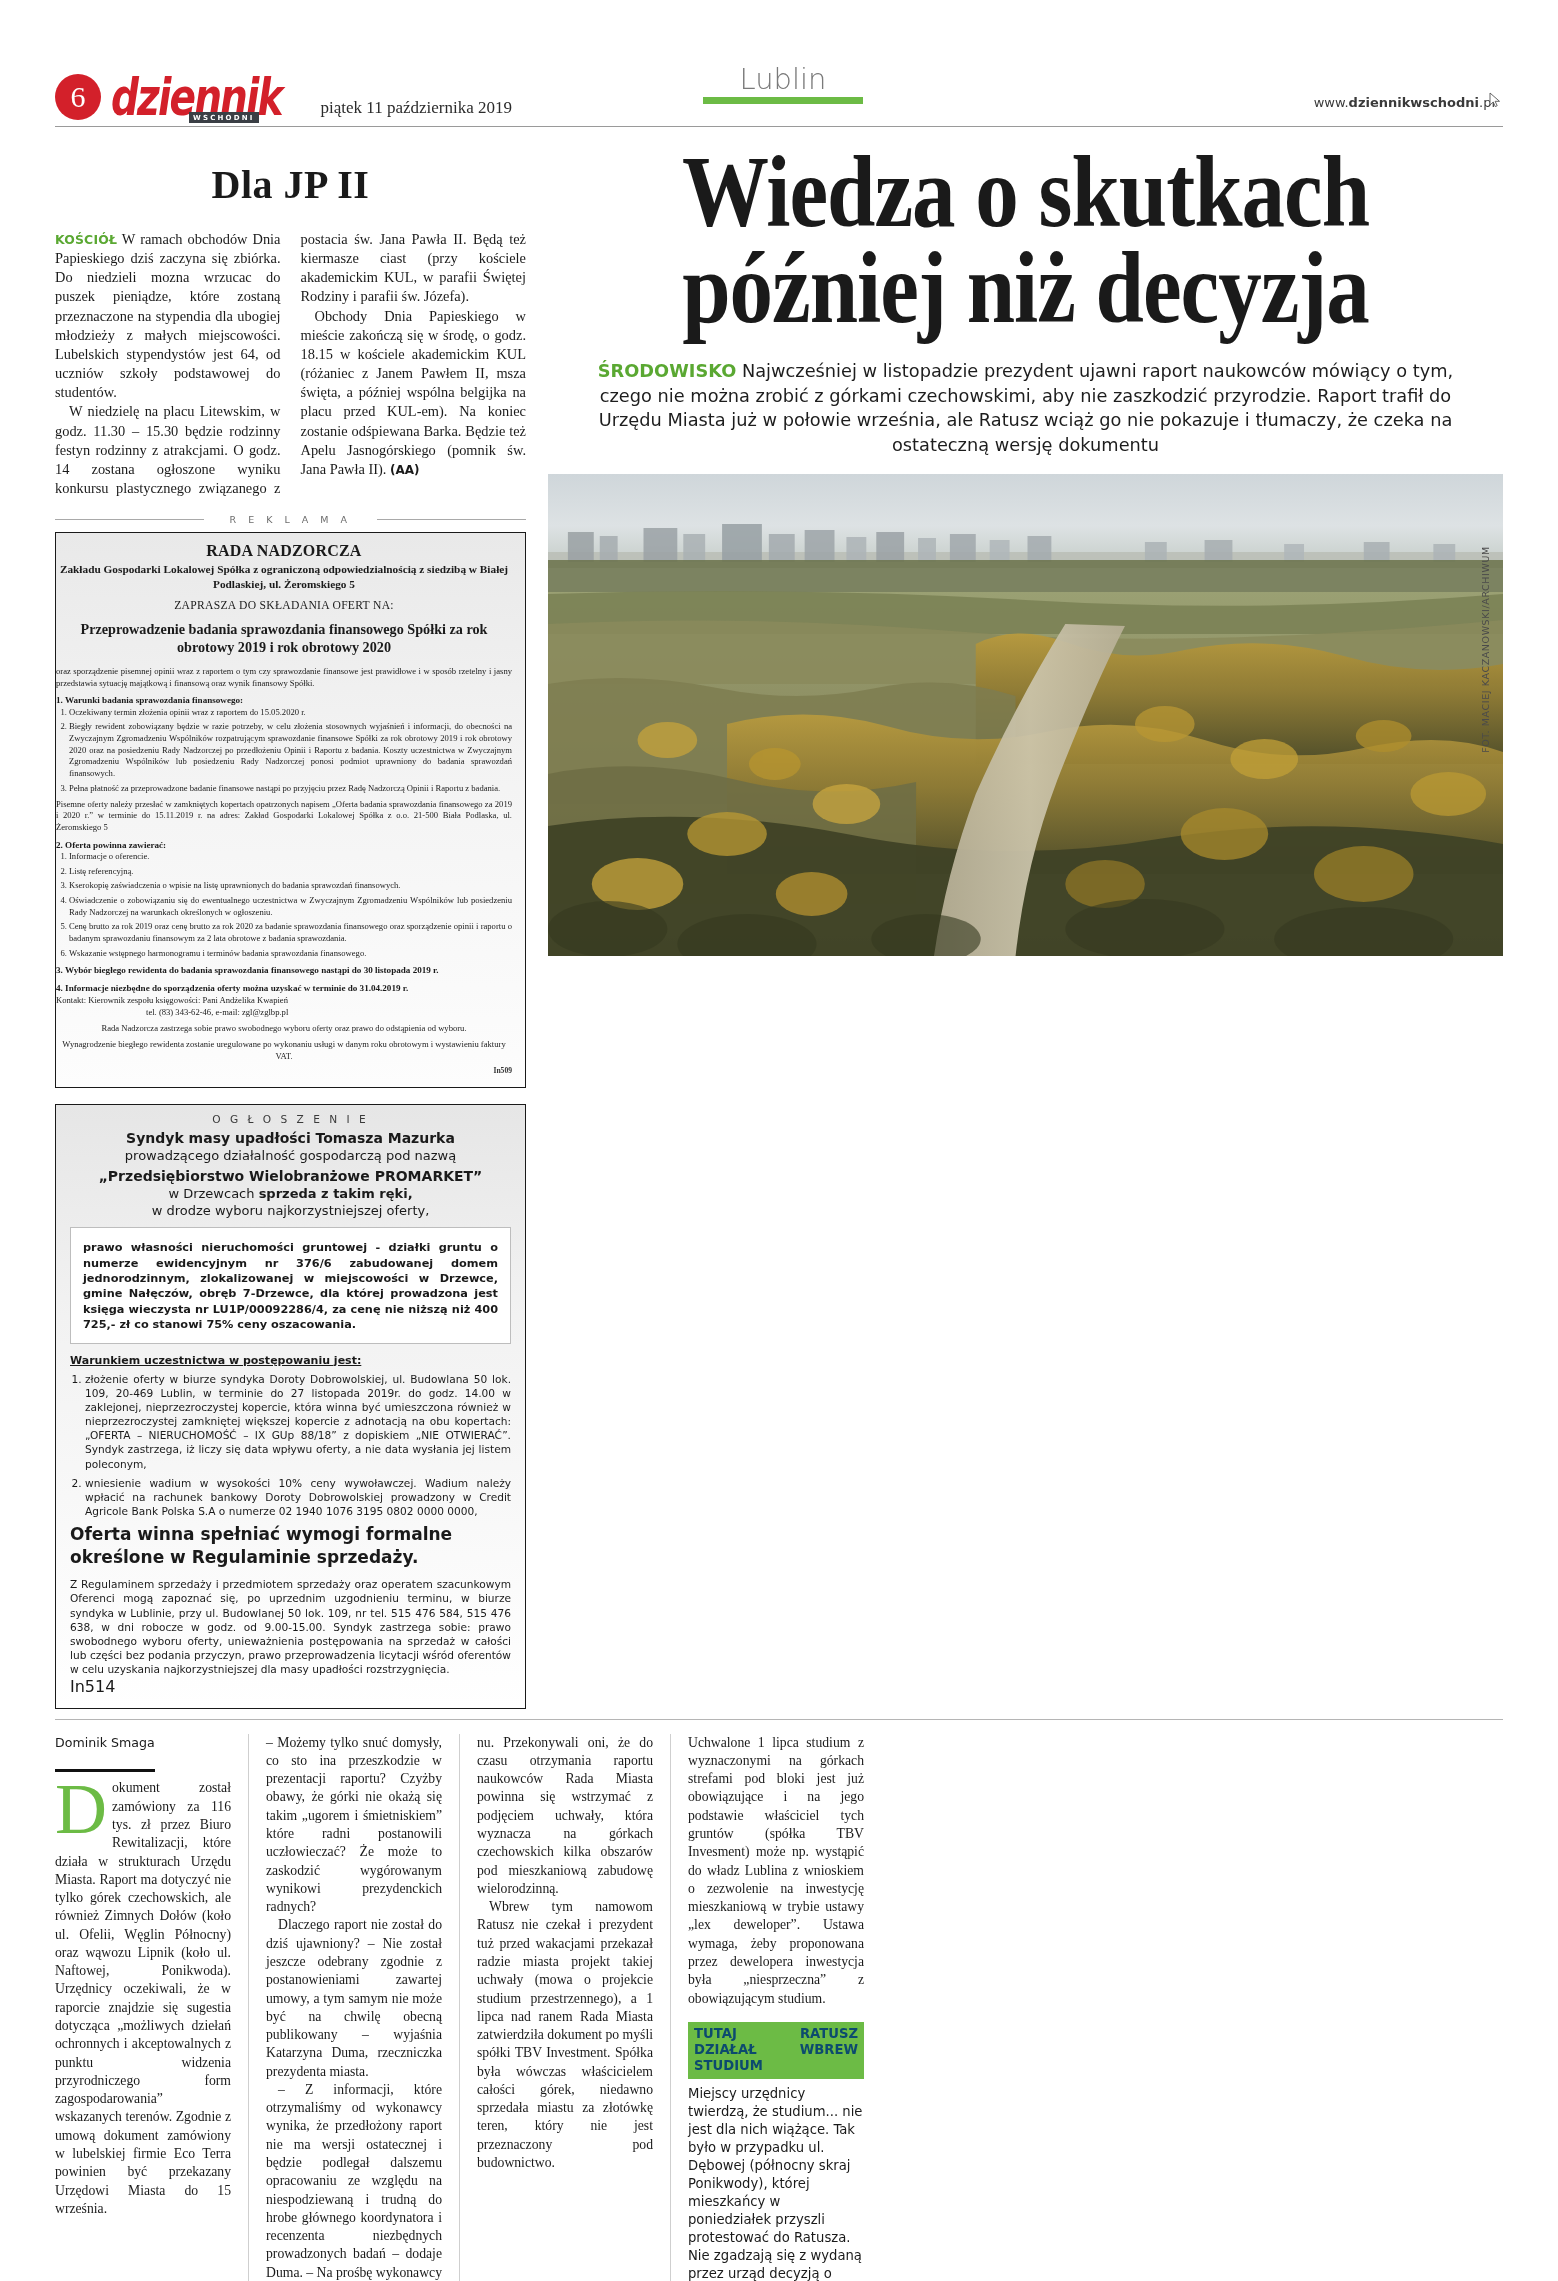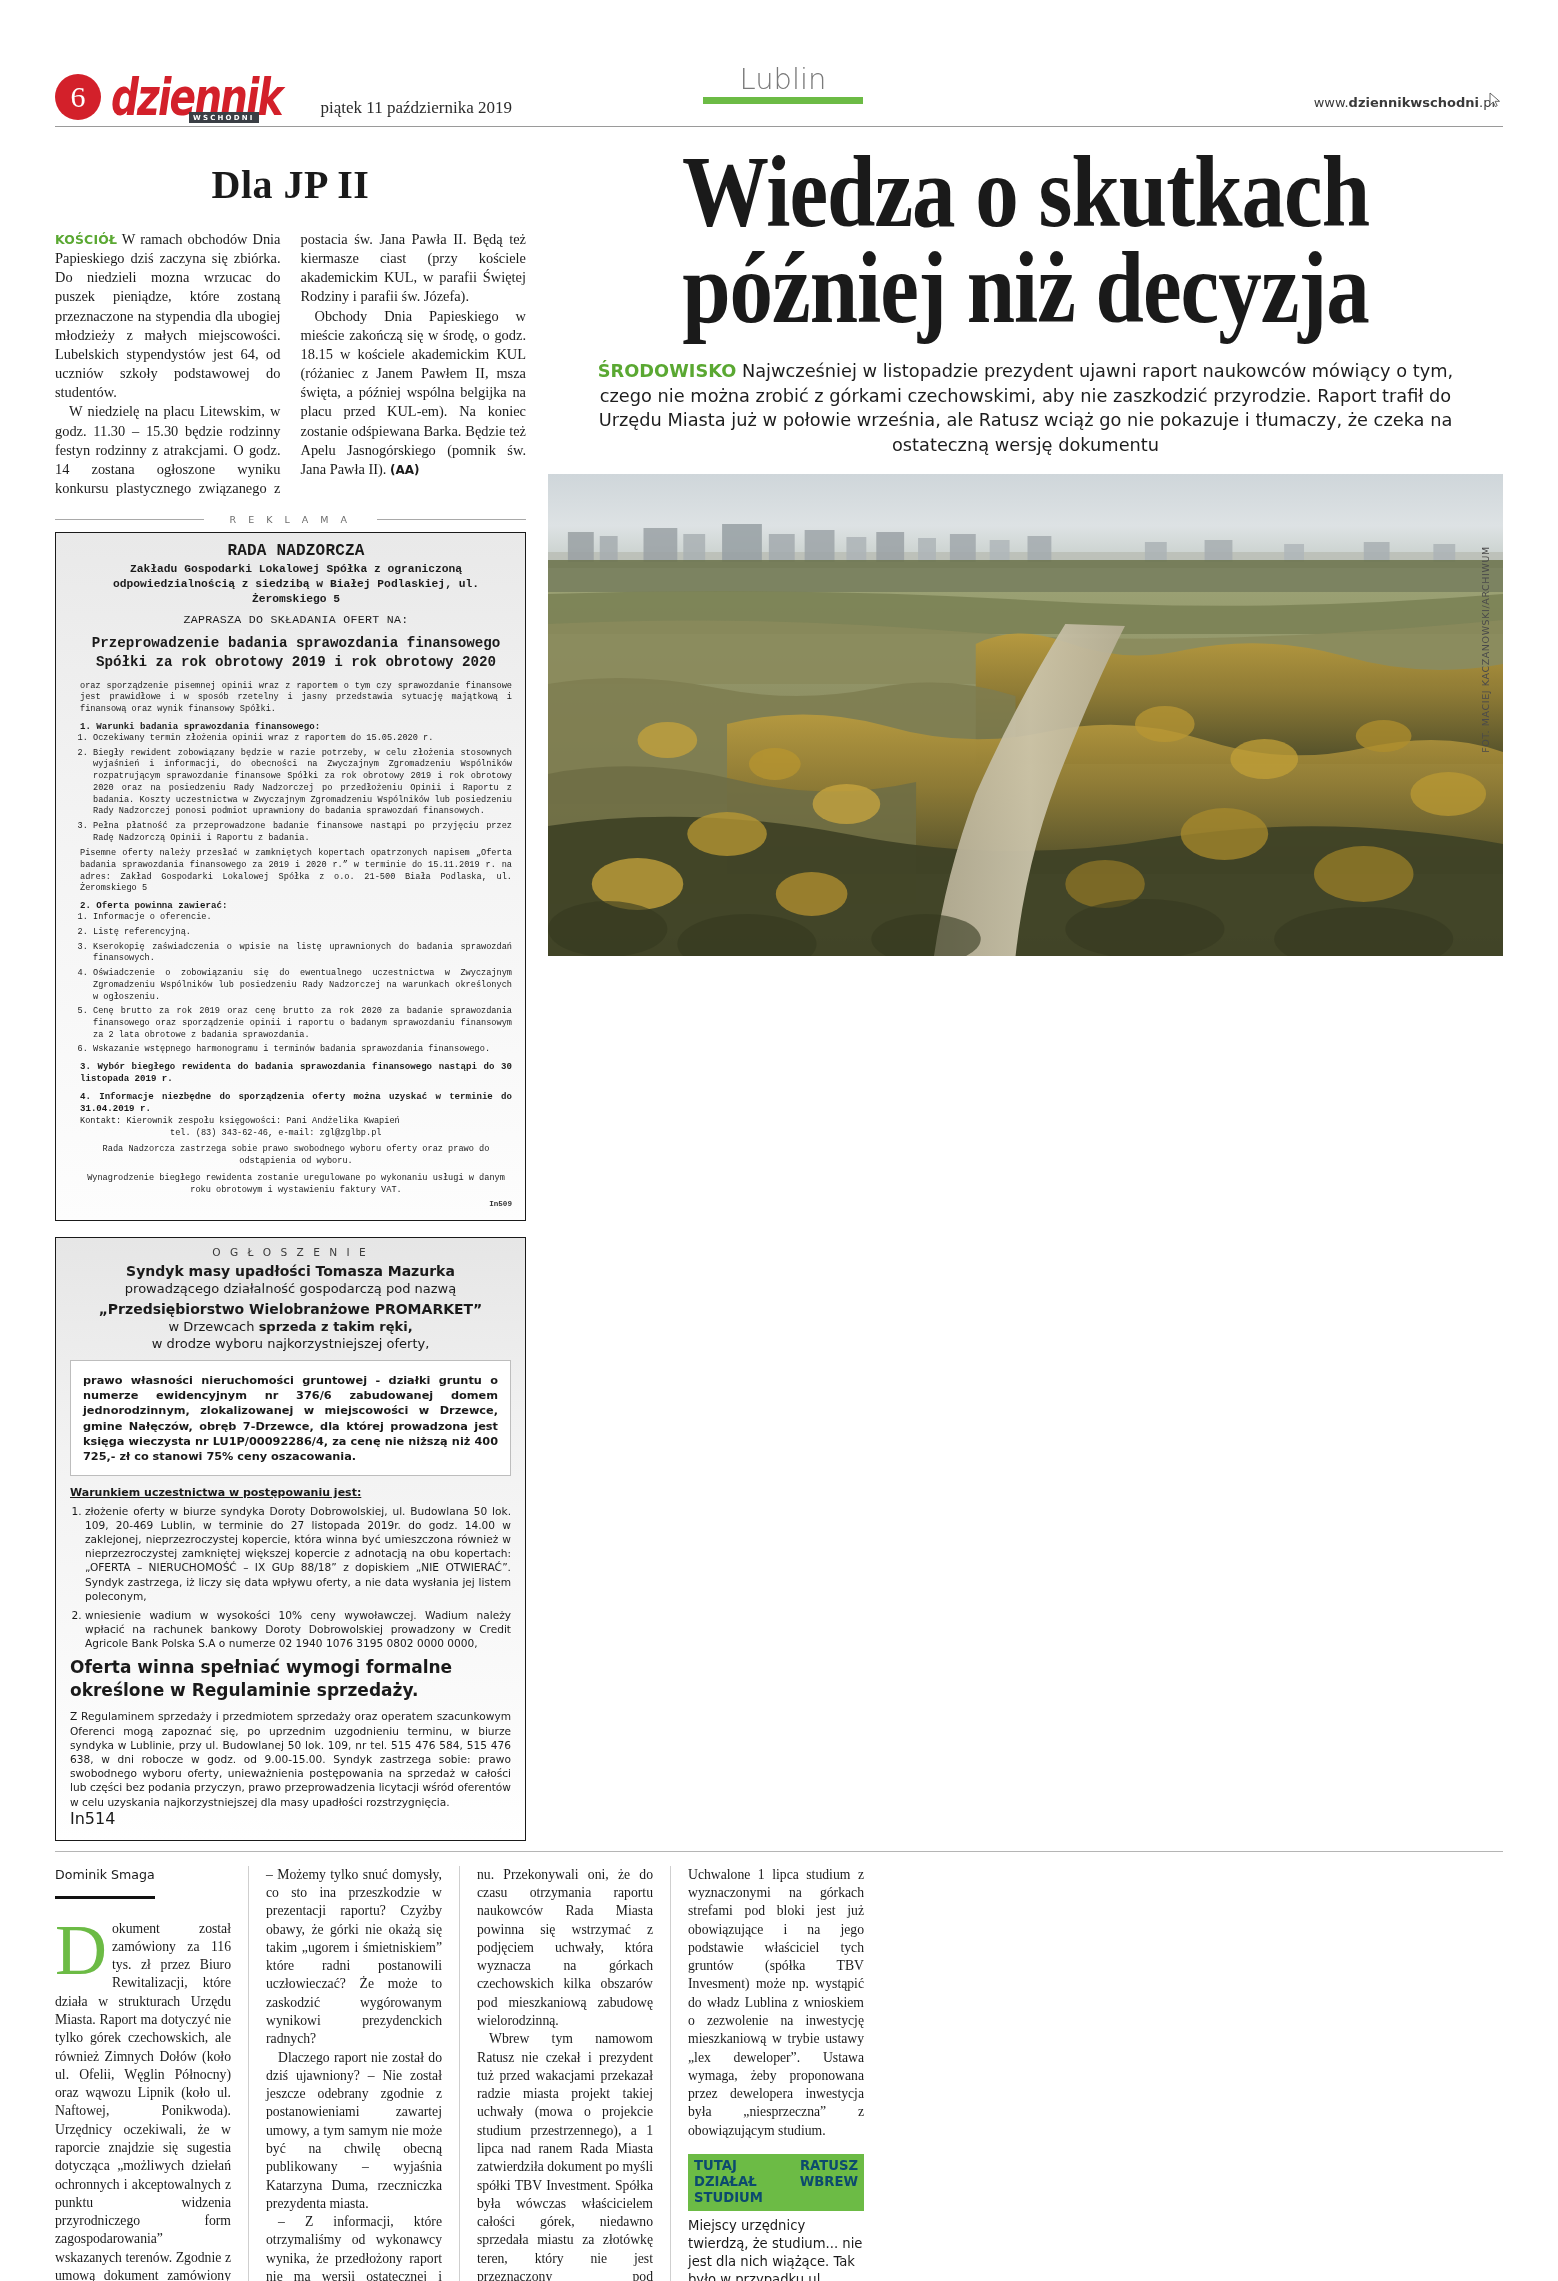--- a/index.html
+++ b/index.html
@@ -127,22 +127,22 @@
   }
   .reklama-head .ln { flex:1; height:1px; background:#a9a9a9; }
   .reklama-head span {
     font-family:"DejaVu Sans", sans-serif;
     font-size:9.5px; letter-spacing:4.5px; color:#6d6d6d;
   }
 
   .adbox {
     border:1.5px solid #1a1a1a;
     background: linear-gradient(180deg,#e9e9e9 0%,#f3f3f3 40%,#fdfdfd 100%);
-    padding:9px 13px 12px 24px;
-    font-family:Liberation Mono, monospace;
+    padding:9px 13px 12px 0;
+    font-family:Liberation Serif, serif;
   }
   .adbox .t1 { text-align:center; font-weight:bold; font-size:16px; letter-spacing:0.2px;}
   .adbox .t2 { text-align:center; font-weight:bold; font-size:11.3px; line-height:1.3; margin-top:2px;}
   .adbox .t3 { text-align:center; font-size:11.6px; margin-top:7px; letter-spacing:0.3px;}
   .adbox .t4 { text-align:center; font-weight:bold; font-size:14.2px; line-height:1.32; margin-top:8px;}
   .adbox .body { font-size:8.6px; line-height:1.36; margin-top:9px; text-align:justify; }
   .adbox .body p { margin:0 0 4px 0; }
   .adbox .sec { font-weight:bold; font-size:9.1px; margin-top:5px; }
   .adbox ol { margin:0 0 0 13px; padding:0; }
   .adbox ol li { font-size:8.6px; line-height:1.36; text-align:justify; margin-bottom:3px;}
@@ -169,22 +169,22 @@
   .adbox2 .bold-line { font-weight:bold; font-size:17px; margin-top:1px; line-height:1.35;}
 
   
   .bottom { display:flex; margin-top:14px; gap:17px; }
   .bcol { width:176px; flex:0 0 176px; font-family:"Liberation Serif", serif;
           font-size:13.7px; line-height:1.335; text-align:justify; hyphens:auto;}
   .bcol p { margin:0; text-indent:12px; }
   .bcol p.noind { text-indent:0; }
   .byline {
     font-family:"DejaVu Sans", sans-serif; font-size:12.6px;
-    border-bottom:3px solid #111; display:inline-block; padding-bottom:12px;
-    margin-bottom:21px;
+    border-bottom:3px solid #111; display:inline-block; padding-bottom:18px;
+    margin-bottom:7px;
   }
   .dropcap-para { position:relative; }
   .dropcap {
     float:left; font-family:"Liberation Serif", serif;
     font-size:72px; line-height:0.78; font-weight:normal;
     color:#6cbb45; margin:2px 5px 0 0;
   }
   .greenbox {
     background:#6cbb45; color:#0c4a6e;
     font-family:"DejaVu Sans", sans-serif; font-weight:bold;

